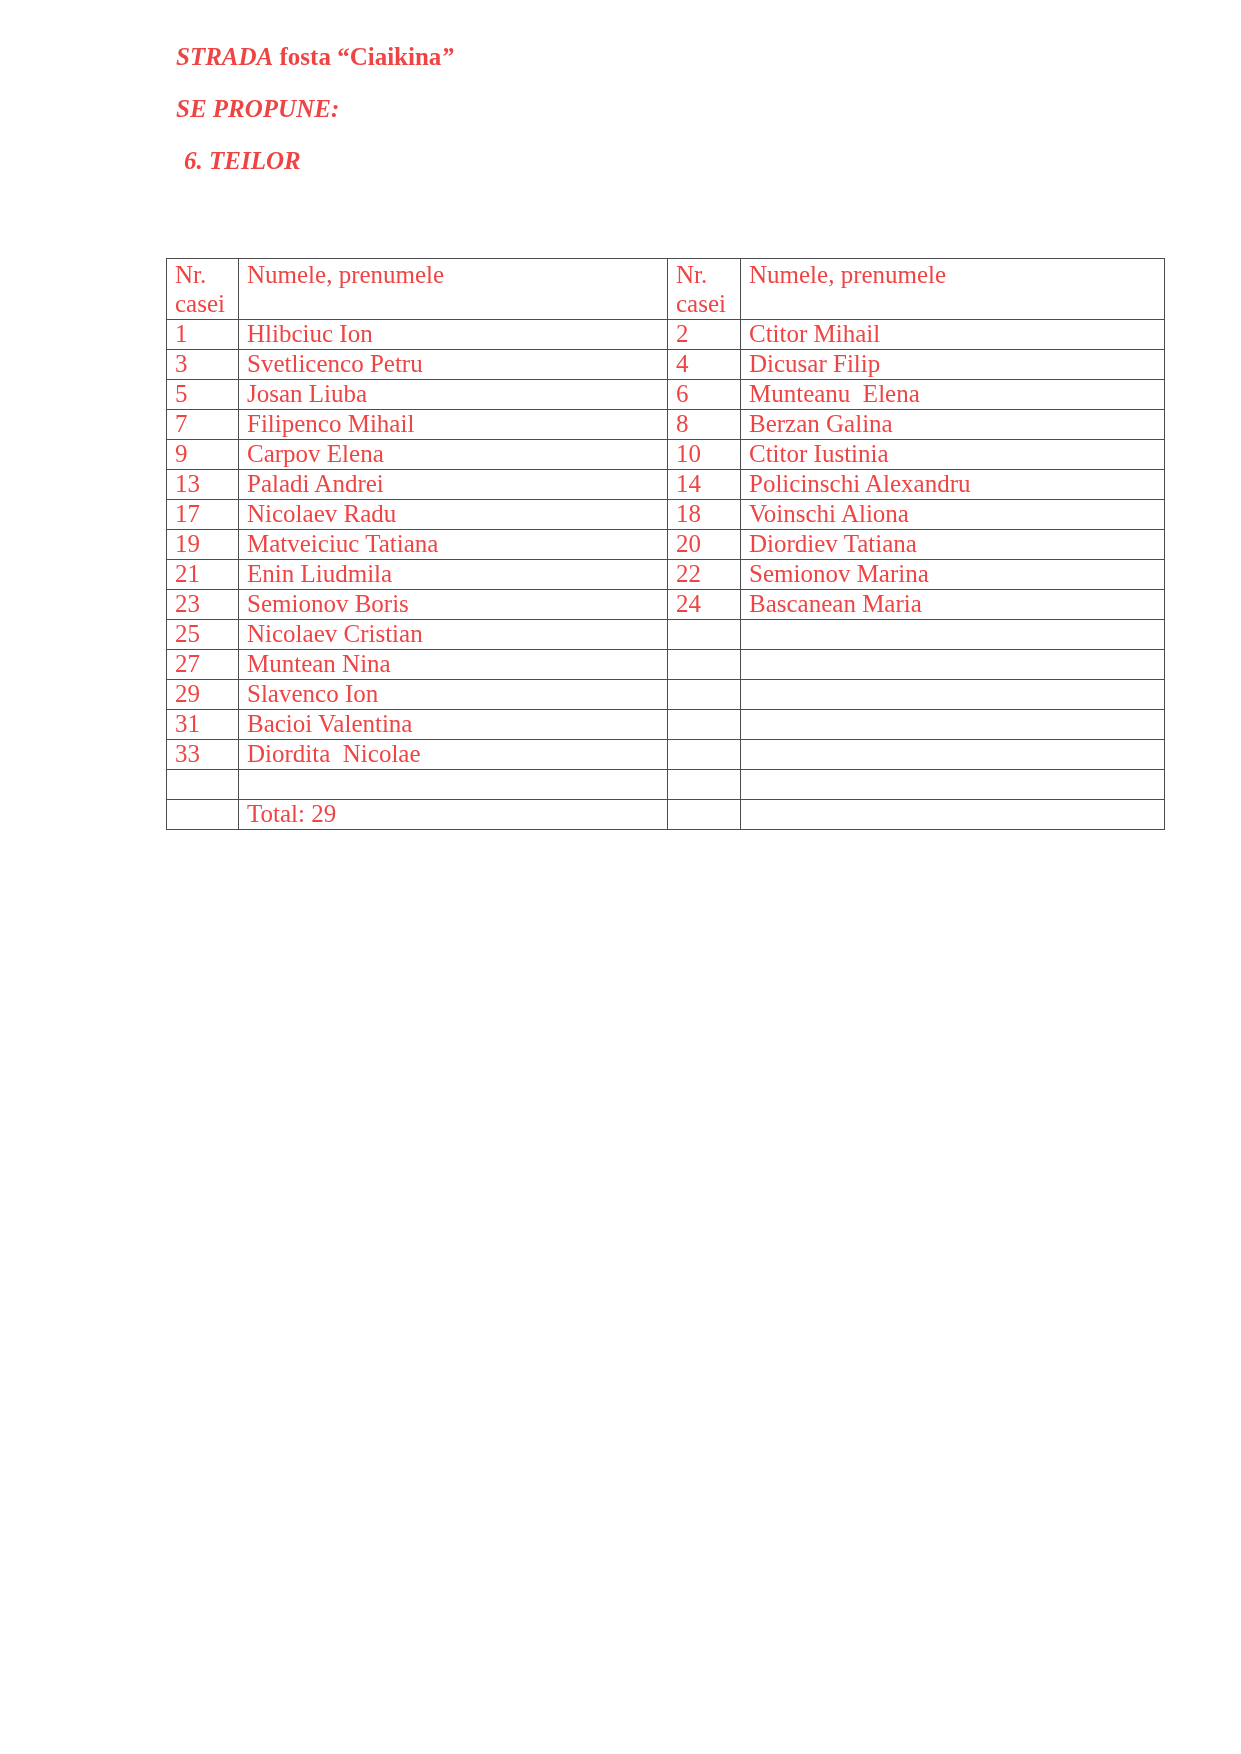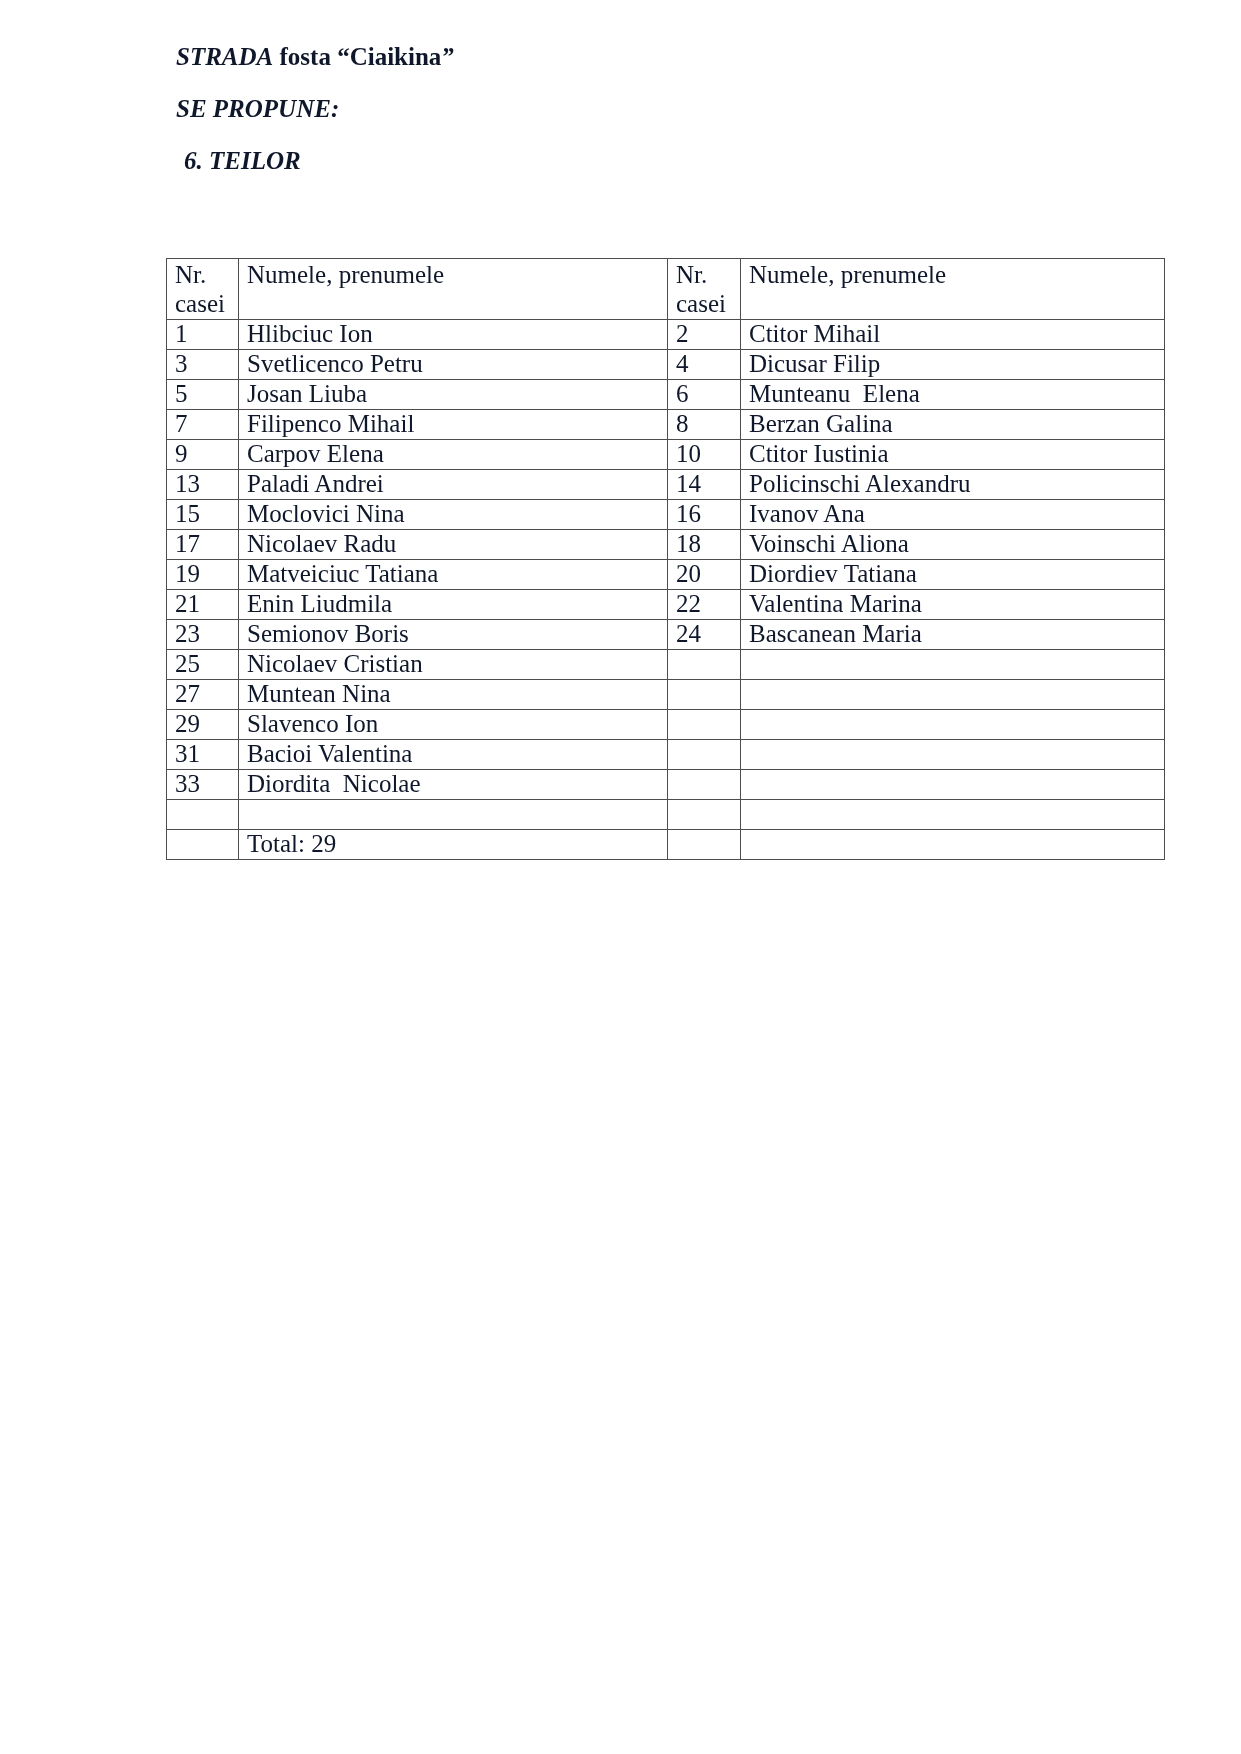--- a/index.html
+++ b/index.html
@@ -6,21 +6,21 @@
     margin: 0;
     padding: 0;
     background: #ffffff;
   }
   .page {
     position: relative;
     width: 1241px;
     height: 1754px;
     background: #ffffff;
     font-family: "Liberation Serif", "DejaVu Serif", serif;
-    color: #0f172a;
+    color: #ef4444;
     overflow: hidden;
   }
   .heading {
     position: absolute;
     margin: 0;
     font-size: 25px;
     font-weight: bold;
     line-height: 30px;
     white-space: pre-wrap;
   }
@@ -116,42 +116,36 @@
           <td>10</td>
           <td>Ctitor Iustinia</td>
         </tr>
         <tr>
           <td>13</td>
           <td>Paladi Andrei</td>
           <td>14</td>
           <td>Policinschi Alexandru</td>
         </tr>
         <tr>
-          <td>15</td>
-          <td>Moclovici Nina</td>
-          <td>16</td>
-          <td>Ivanov Ana</td>
-        </tr>
-        <tr>
           <td>17</td>
           <td>Nicolaev Radu</td>
           <td>18</td>
           <td>Voinschi Aliona</td>
         </tr>
         <tr>
           <td>19</td>
           <td>Matveiciuc Tatiana</td>
           <td>20</td>
           <td>Diordiev Tatiana</td>
         </tr>
         <tr>
           <td>21</td>
           <td>Enin Liudmila</td>
           <td>22</td>
-          <td>Valentina Marina</td>
+          <td>Semionov Marina</td>
         </tr>
         <tr>
           <td>23</td>
           <td>Semionov Boris</td>
           <td>24</td>
           <td>Bascanean Maria</td>
         </tr>
         <tr>
           <td>25</td>
           <td>Nicolaev Cristian</td>

